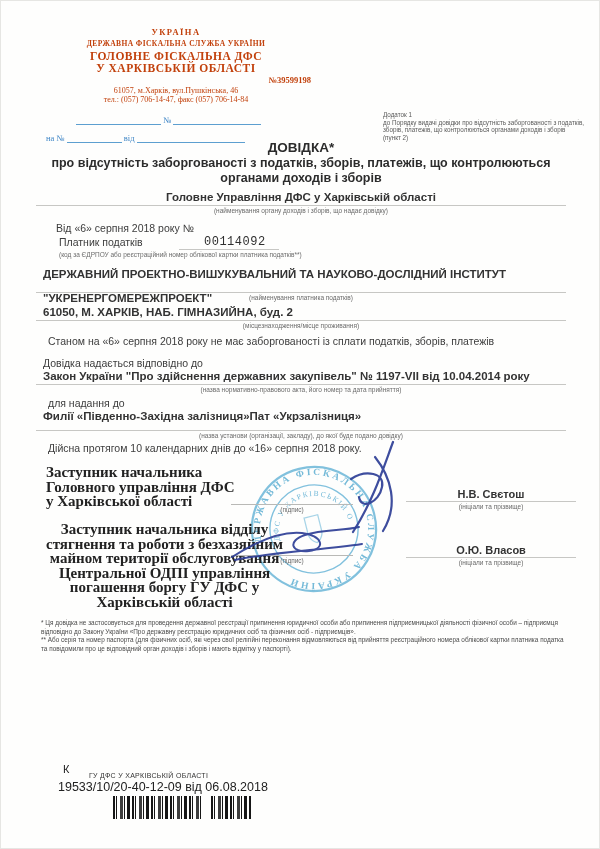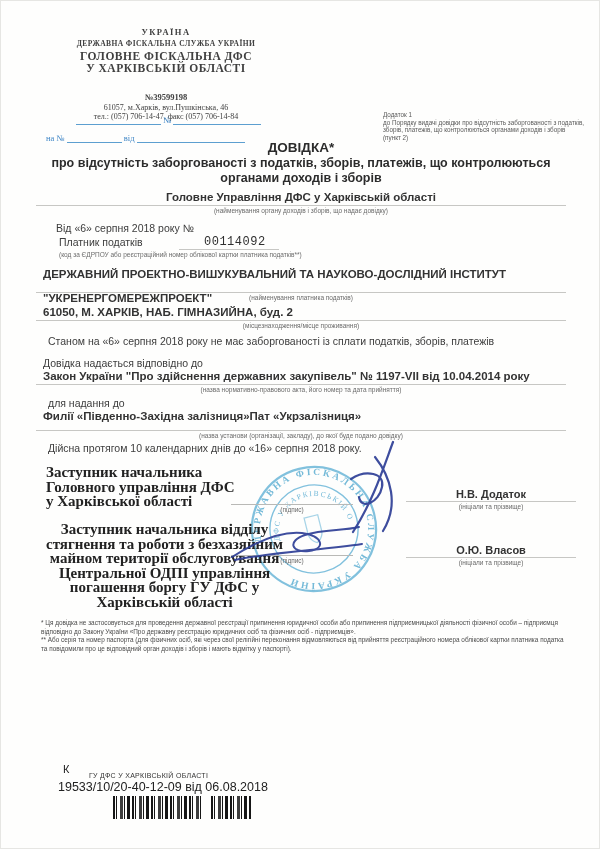--- a/index.html
+++ b/index.html
@@ -4,27 +4,27 @@
 <style>
   html,body{margin:0;padding:0;background:#ffffff;}
   .page{position:relative;width:600px;height:849px;background:#fefefd;overflow:hidden;
         font-family:"Liberation Sans",sans-serif;color:#3a3a3a;box-sizing:border-box;
         border:1px solid #e6e6e3;}
   .abs{position:absolute;}
   .preline{white-space:pre-line;}
   .center{text-align:center;}
 
   
-  .stamp{left:30px;top:26px;width:270px;text-align:center;color:#404040;
+  .stamp{left:40px;top:26px;width:270px;text-align:center;color:#c2410c;
          font-family:"Liberation Serif",serif;}
   .stamp .s1{font-size:8.5px;font-weight:bold;letter-spacing:1.5px;}
   .stamp .s2{font-size:7.5px;font-weight:bold;letter-spacing:.4px;margin-top:2px;}
   .stamp .s3{font-size:11.5px;font-weight:bold;margin-top:2px;letter-spacing:.5px;}
   .stamp .s4{font-size:11.5px;font-weight:bold;letter-spacing:.5px;}
-  .stamp .s5{font-size:8.5px;font-weight:bold;margin-top:18px;}
+  .stamp .s5{font-size:8.5px;font-weight:bold;margin-top:1px;text-align:right;}
   .stamp .s6{font-size:8px;margin-top:1px;}
   .stamp .s7{font-size:8px;}
   .blueline{display:inline-block;border-bottom:1px solid #5d9fd0;height:10px;vertical-align:bottom;}
   .stamprow{color:#3f86c6;font-size:8.5px;font-family:"Liberation Serif",serif;}
 
   
   .annex{left:382px;top:110px;width:204px;font-size:6.3px;line-height:7.6px;color:#5a5a5a;}
 
   
   .t-main{left:0;top:139px;width:600px;font-size:13.5px;font-weight:bold;color:#2c2c2c;}
@@ -144,21 +144,21 @@
 у Харківської області</div>
   <div class="abs rule" style="left:230px;top:503px;width:122px;border-color:#b9b9b6;"></div>
   <div class="abs note center" style="left:230px;top:505px;width:122px;">(підпис)</div>
   <svg class="abs" style="left:330px;top:438px;" width="100" height="100" viewBox="0 0 100 100">
     <g fill="none" stroke="#2e3f96" stroke-width="2.2" stroke-linecap="round" opacity="0.92">
       <path d="M62 3 C 52 30, 42 62, 22 93"></path>
       <path d="M20 40 C 35 30, 54 34, 51 48 C 48 64, 30 71, 28 58"></path>
       <path d="M44 18 C 60 38, 68 66, 52 92"></path>
     </g>
   </svg>
-  <div class="abs sig-name center" style="left:405px;top:487px;width:170px;">Н.В. Додаток</div>
+  <div class="abs sig-name center" style="left:405px;top:487px;width:170px;">Н.В. Свєтош</div>
   <div class="abs rule" style="left:405px;top:500px;width:170px;"></div>
   <div class="abs note center" style="left:405px;top:502px;width:170px;">(ініціали та прізвище)</div>
 
   <div class="abs sig-title preline" style="left:45px;top:521px;text-align:center;">Заступник начальника відділу
 стягнення та роботи з безхазяйним
 майном території обслуговування
 Центральної ОДПІ управління
 погашення боргу ГУ ДФС у
 Харківській області</div>
   <div class="abs rule" style="left:230px;top:554px;width:122px;border-color:#b9b9b6;"></div>

